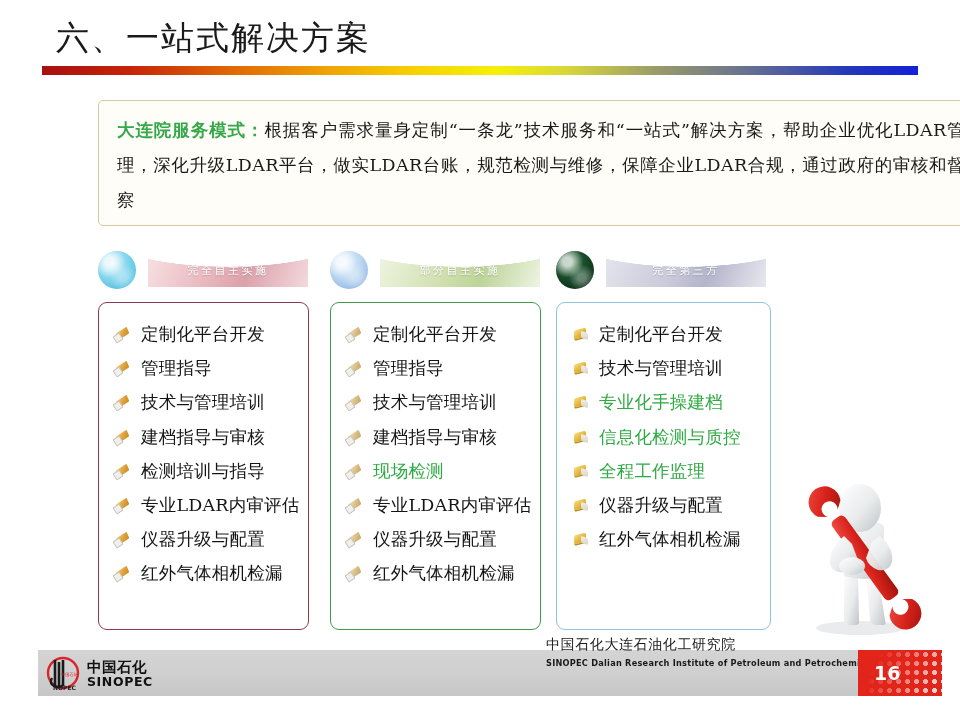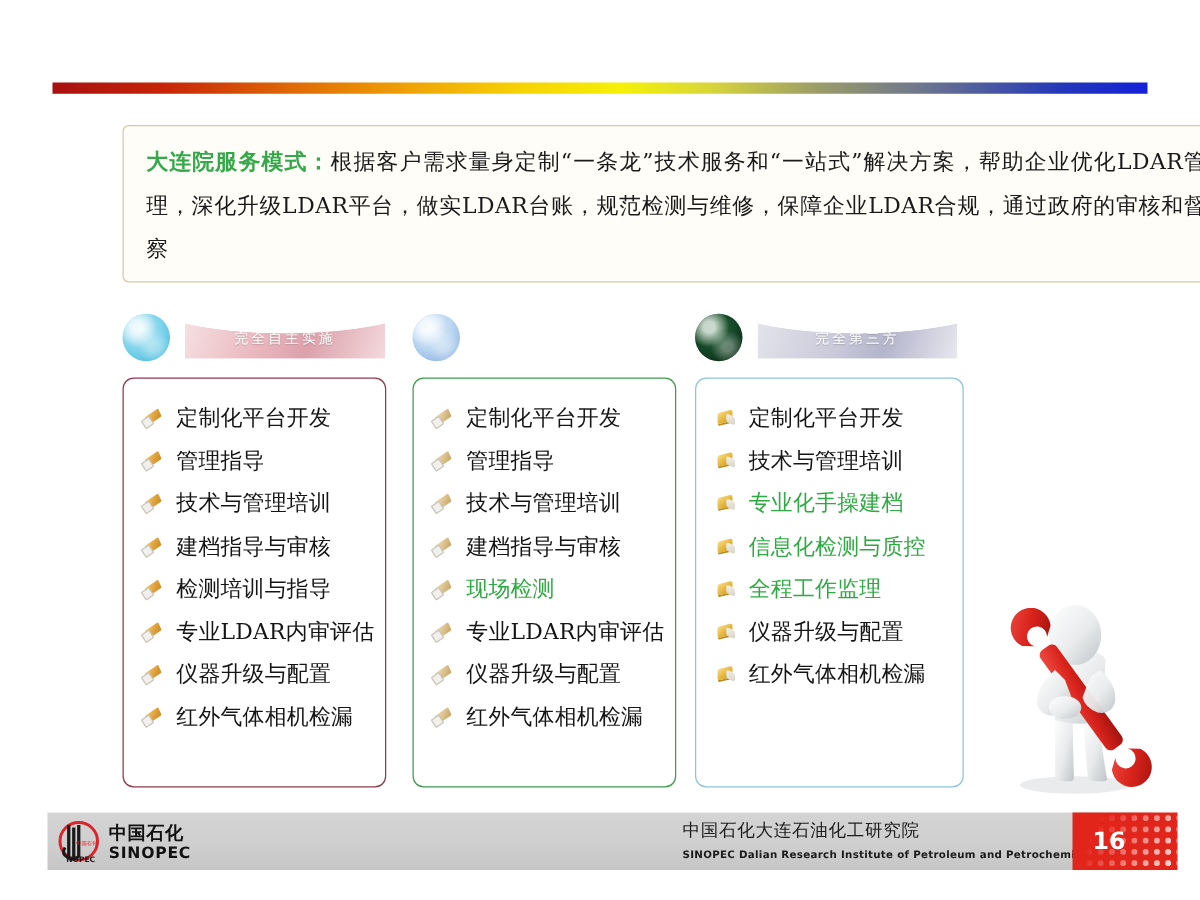--- a/index.html
+++ b/index.html
@@ -192,21 +192,21 @@
   .logo-mark { width: 34px; height: 36px; }
   .logo-text { line-height: 1.05; }
   .logo-cn {
     font-family: "DejaVu Sans", "Liberation Sans", sans-serif;
     font-size: 14.5px; font-weight: 700; color: #111; letter-spacing: .5px;
   }
   .logo-en {
     font-family: "DejaVu Sans", "Liberation Sans", sans-serif;
     font-size: 12.5px; font-weight: 700; color: #111; letter-spacing: .6px;
   }
-  .org-block { position: absolute; left: 546px; top: 656px; text-align: left; }
+  .org-block { position: absolute; left: 546px; top: 636px; text-align: left; }
   .org-cn {
     font-family: "DejaVu Sans", "Liberation Sans", sans-serif;
     font-size: 14px; color: #1a1a1a; letter-spacing: .6px;
   }
   .org-en {
     font-family: "DejaVu Sans", "Liberation Sans", sans-serif;
     font-size: 8.2px; font-weight: 700; color: #1a1a1a; letter-spacing: .25px;
     margin-top: 4px;
   }
   .pagebox {
@@ -228,35 +228,37 @@
     font-family: "DejaVu Sans", "Liberation Sans", sans-serif;
     font-size: 19px; font-weight: 700; color: #ffffff;
     z-index: 2;
   }
 </style>
 </head>
 <body>
 
 <div id="slide">
 
+  <div class="slide-title">六、一站式解决方案</div>
   <div class="title-rule"></div>
 
   <div class="callout">
     <div class="callout-text">
       <span class="callout-lead">大连院服务模式：</span><span>根据客户需求量身定制“一条龙”技术服务和“一站式”解决方案，帮助企业优化LDAR管理，深化升级LDAR平台，做实LDAR台账，规范检测与维修，保障企业LDAR合规，通过政府的审核和督察</span>
     </div>
   </div>
 
   <div class="col-head" style="left:98px;width:220px;">
     <div class="head-circle c-blue"></div>
     <div class="ribbon r-pink">完全自主实施</div>
   </div>
 
   <div class="col-head" style="left:330px;width:220px;">
     <div class="head-circle c-lblue"></div>
+    <div class="ribbon r-green">部分自主实施</div>
   </div>
 
   <div class="col-head" style="left:556px;width:220px;">
     <div class="head-circle c-green"></div>
     <div class="ribbon r-grey">完全第三方</div>
   </div>
 
   <div class="listbox b-maroon" style="left:98px;width:211px;">
     <div class="li">
         <span class="bullet pencil"></span>

